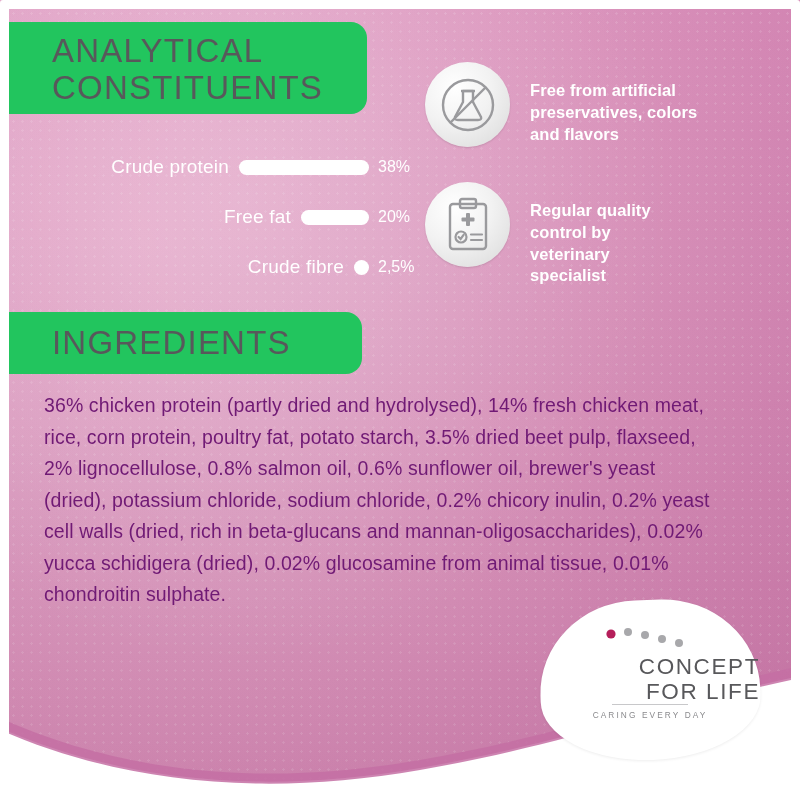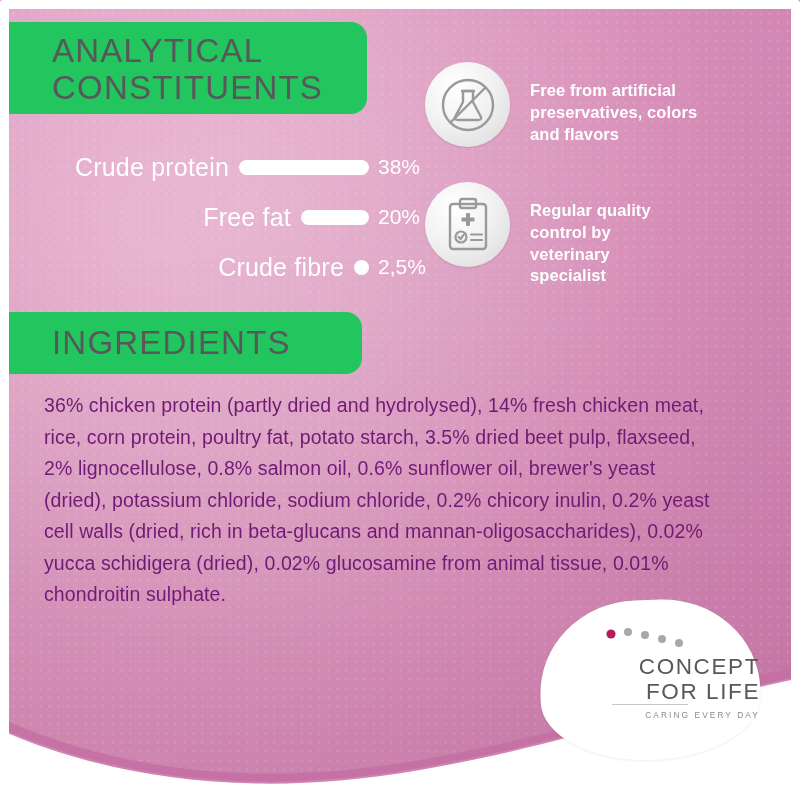--- a/index.html
+++ b/index.html
@@ -65,26 +65,26 @@
   #chip-analytical{left:0;top:22px;width:367px;height:92px;padding-top:4px;}
   #chip-ingredients{left:0;top:312px;width:362px;height:62px;}
 
   
   .nutrients{position:absolute;left:0;top:150px;width:430px;}
   .nrow{
     display:flex;align-items:center;justify-content:flex-end;
     height:34px;margin-bottom:16px;
   }
   .nlabel{
-    color:#ffffff;font-size:25px;letter-spacing:.2px;margin-right:10px;white-space:nowrap;
+    color:#ffffff;font-size:19px;letter-spacing:.2px;margin-right:10px;white-space:nowrap;
   }
   .nbar{
     height:15px;background:#ffffff;border-radius:8px;margin-right:9px;
   }
-  .nval{color:#ffffff;font-size:21px;min-width:52px;text-align:left;}
+  .nval{color:#ffffff;font-size:16px;min-width:52px;text-align:left;}
 
   
   .feature{position:absolute;display:flex;align-items:flex-start;}
   #feature-1{left:425px;top:62px;}
   #feature-2{left:425px;top:182px;}
   .ficon{
     width:85px;height:85px;border-radius:50%;
     background:radial-gradient(circle at 35% 30%, #ffffff 0%, #f2f2f2 45%, #d8d8d8 100%);
     display:flex;align-items:center;justify-content:center;
     flex:none;
@@ -114,21 +114,21 @@
     box-shadow:0 1px 3px rgba(0,0,0,.07);
   }
   .logo-dots{position:absolute;left:62px;top:26px;width:96px;height:22px;}
   .logo-line1,.logo-line2{
     position:absolute;width:220px;text-align:right;
     color:#58585b;font-size:22.5px;letter-spacing:1.6px;font-weight:400;
   }
   .logo-line1{top:54px;}
   .logo-line2{top:79px;}
   .logo-tag{
-    position:absolute;top:110px;width:220px;text-align:right;
+    position:absolute;top:110px;width:220px;text-align:center;
     color:#8a8a8d;font-size:8.3px;letter-spacing:2.1px;
   }
   .logo-rule{
     position:absolute;top:104px;left:72px;width:76px;height:1px;background:#c8c8ca;
   }
 </style>
 </head>
 <body>
 
 <div id="page">

